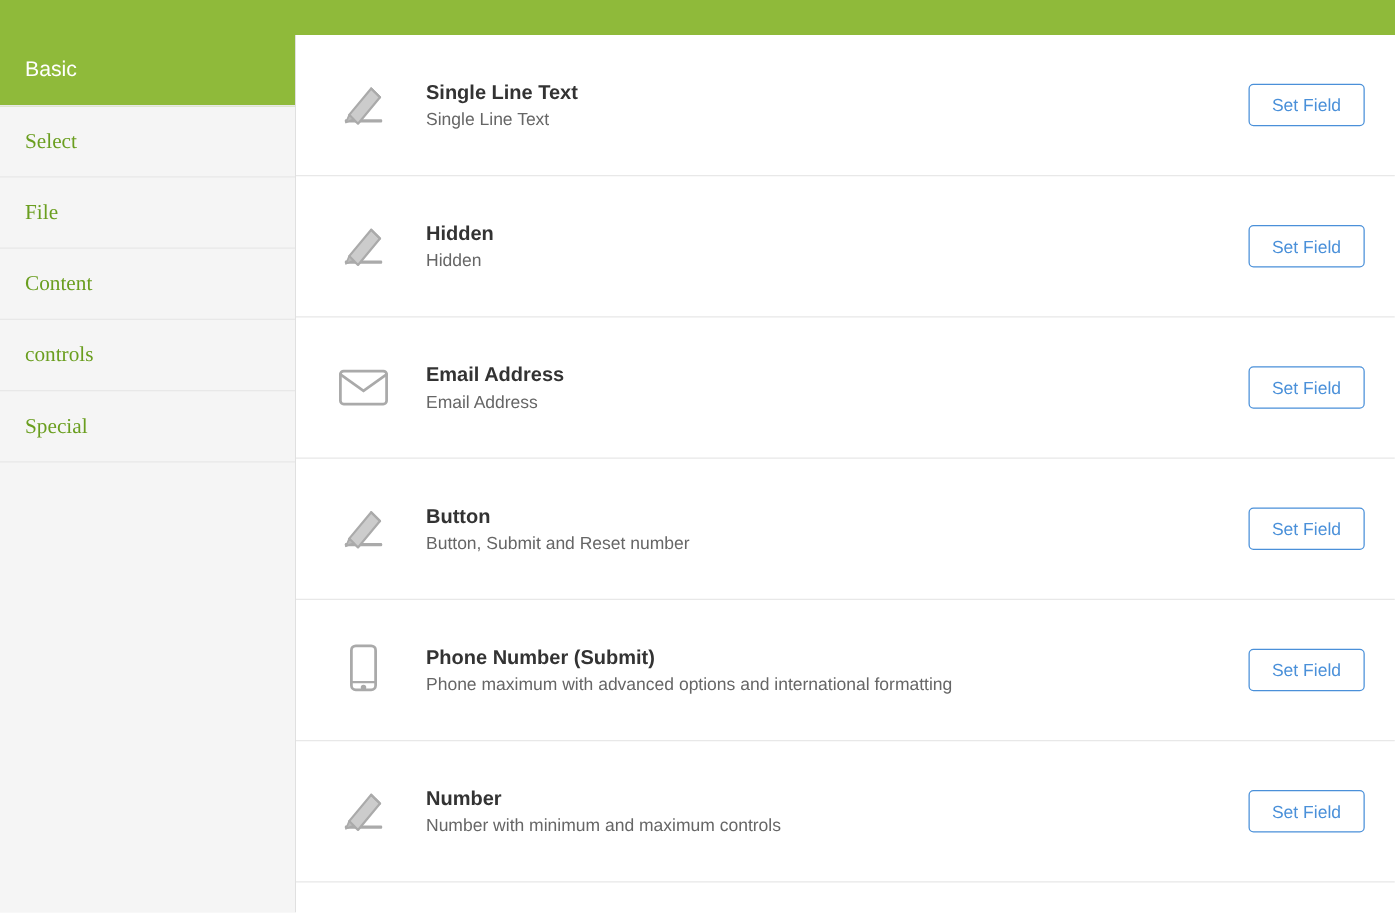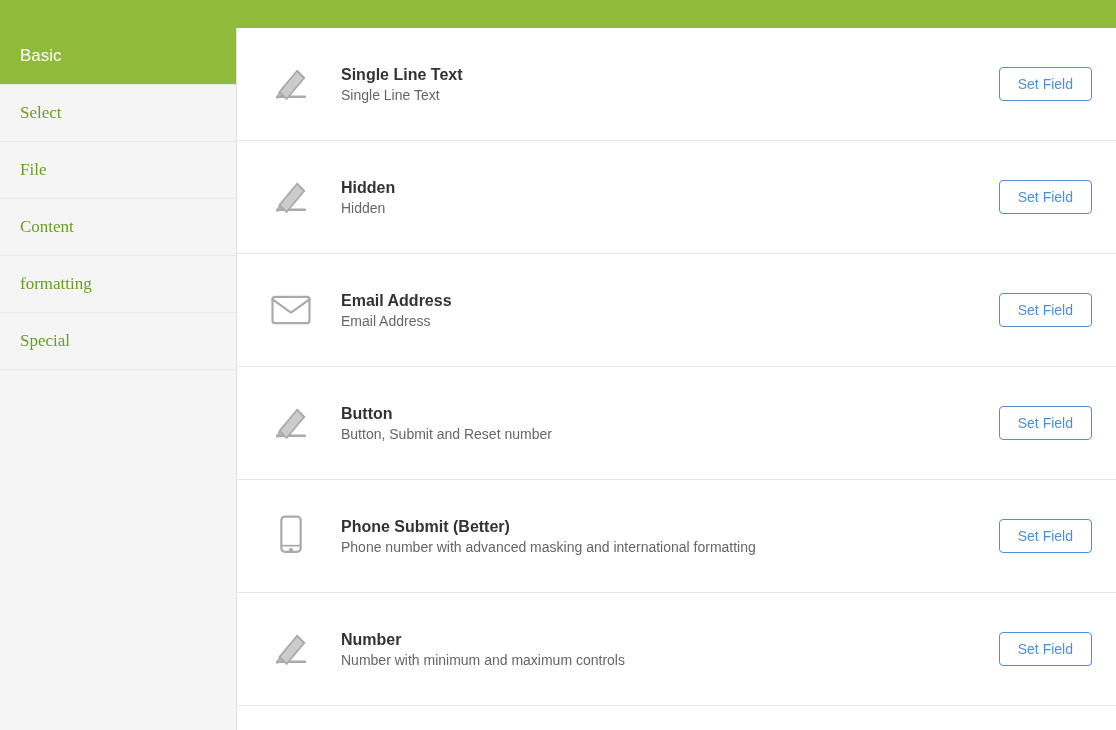--- a/index.html
+++ b/index.html
@@ -138,21 +138,21 @@
     <span class="header-title"></span>
     <button class="close-btn"></button>
   </div>
   <div class="body">
     <div class="sidebar">
 
     <div class="sidebar-item active">Basic</div>
         <div class="sidebar-item">Select</div>
         <div class="sidebar-item">File</div>
         <div class="sidebar-item">Content</div>
-        <div class="sidebar-item">formatting</div>
+        <div class="sidebar-item">controls</div>
         <div class="sidebar-item">Special</div>
       </div>
     <div class="content">
 
     <div class="field-row">
     <div class="field-icon">
       <svg viewBox="0 0 50 50" xmlns="http://www.w3.org/2000/svg">
     <g fill="none" stroke="#aaa" stroke-width="2.5" stroke-linecap="round" stroke-linejoin="round">
       <rect x="8" y="38" width="34" height="3" rx="1" fill="#aaa" stroke="none"></rect>
       <path d="M12 34 L32 10 L40 18 L20 42 Z" fill="#ccc" stroke="#aaa" stroke-width="2"></path>
@@ -216,22 +216,22 @@
   </div>
         <div class="field-row">
     <div class="field-icon">
       <svg viewBox="0 0 50 50" xmlns="http://www.w3.org/2000/svg">
     <rect x="14" y="3" width="22" height="40" rx="4" fill="none" stroke="#aaa" stroke-width="2.5"></rect>
     <line x1="14" y1="36" x2="36" y2="36" stroke="#aaa" stroke-width="2"></line>
     <circle cx="25" cy="41" r="2" fill="#aaa"></circle>
   </svg>
     </div>
     <div class="field-info">
-      <div class="field-name">Phone Submit (Better)</div>
-      <div class="field-desc">Phone number with advanced masking and international formatting</div>
+      <div class="field-name">Phone Number (Submit)</div>
+      <div class="field-desc">Phone maximum with advanced options and international formatting</div>
     </div>
     <button class="set-field-btn">Set Field</button>
   </div>
         <div class="field-row">
     <div class="field-icon">
       <svg viewBox="0 0 50 50" xmlns="http://www.w3.org/2000/svg">
     <g fill="none" stroke="#aaa" stroke-width="2.5" stroke-linecap="round" stroke-linejoin="round">
       <rect x="8" y="38" width="34" height="3" rx="1" fill="#aaa" stroke="none"></rect>
       <path d="M12 34 L32 10 L40 18 L20 42 Z" fill="#ccc" stroke="#aaa" stroke-width="2"></path>
       <path d="M32 10 L40 18" stroke="#aaa" stroke-width="2"></path>

